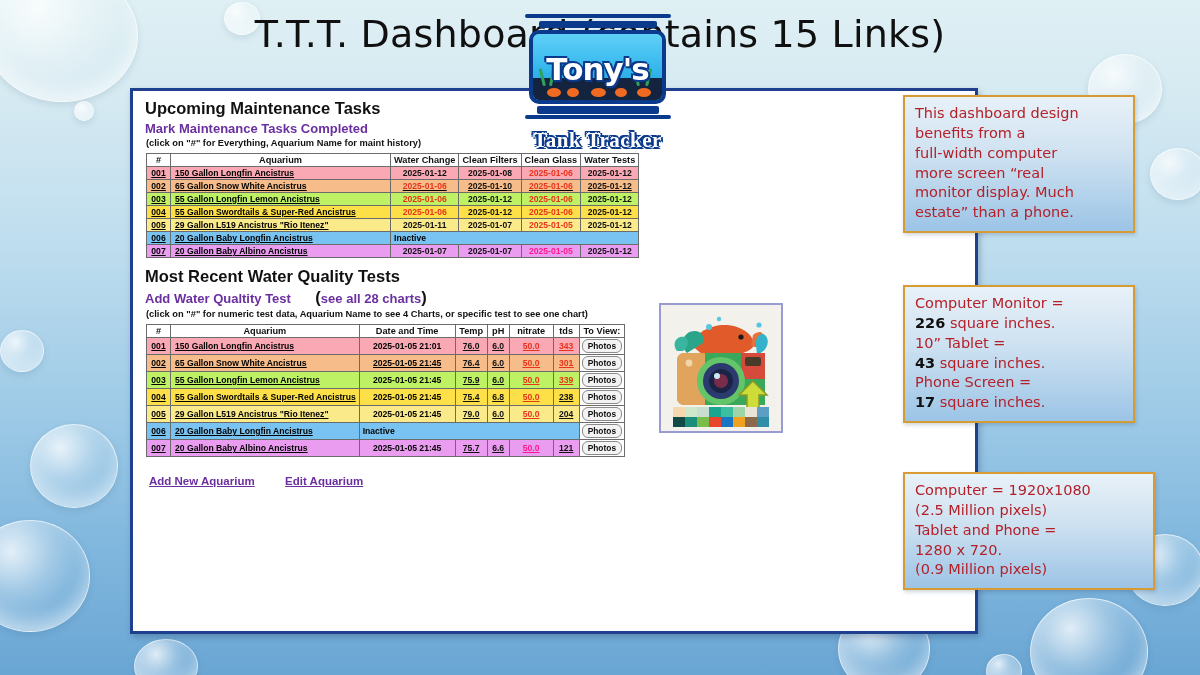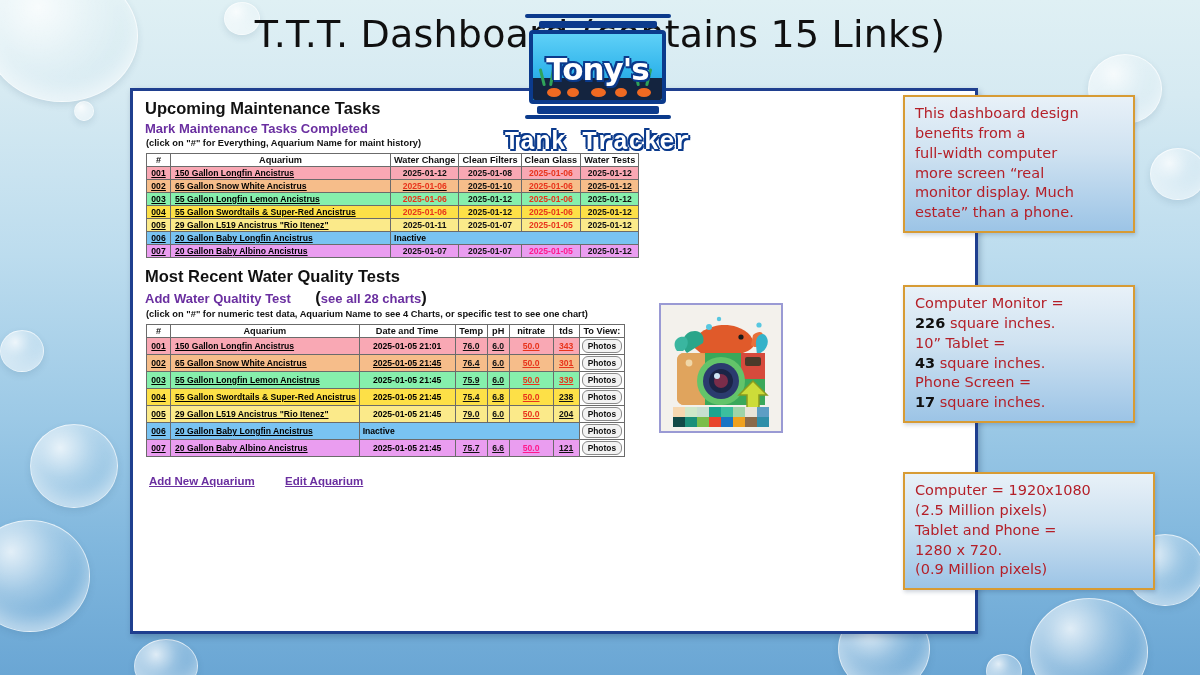--- a/index.html
+++ b/index.html
@@ -51,21 +51,21 @@
   td.nm  { text-decoration:underline; padding-left:4px; }
   td.c   { text-align:center; }
   td.inactive { font-weight:bold; }
   .ok   { color:#111; }
   .bad  { color:#e8341c; }
   .badp { color:#ff1a8c; }
 
   
   .r1 { background:#f9a8b4; }
   .r2 { background:#f6bd8a;text-decoration:underline; }
-  .r3 { background:#86efac; }
+  .r3 { background:#bef264; }
   .r4 { background:#fde047; }
   .r5 { background:#fbea8a; }
   .r6 { background:#79c3f2; }
   .r7 { background:#ea9df0; }
 
   .photo-btn {
     display:inline-block; background:#f3f3f3; border:1px solid #8a8a8a;
     font-size:8.4px; font-weight:bold; color:#111; padding:1px 5px; border-radius:6px;
     cursor:pointer;
   }
@@ -74,38 +74,38 @@
   .bottom-links { margin:14px 0 0 6px; }
   .lnk-sm {
     font-size:11.5px; font-weight:bold; color:#6a2fa0; text-decoration:underline;
     margin-right:26px; cursor:pointer;
   }
 
   
   .logo-wrap { position:absolute; left:495px; top:14px; width:205px; text-align:center; }
   .tank {
     width:137px; height:74px; margin:0 auto; position:relative;
-    border:4px solid #0b3a8c; border-radius:4px; background:#49c3f0; overflow:hidden;
+    border:4px solid #0b3a8c; border-radius:10px; background:#49c3f0; overflow:hidden;
   }
   .tank-water { position:absolute; inset:0; background:linear-gradient(180deg,#5fd0f7 0%, #33b6ec 55%, #1a97d6 100%); }
   .tank-grav { position:absolute; left:0; right:0; bottom:0; height:22px; background:#14243f; border-radius:0 0 2px 2px; }
   .rock { position:absolute; bottom:3px; background:#f06a22; border-radius:50%; height:9px; }
   .plant { position:absolute; bottom:14px; width:3px; height:18px; background:#2fa35a; border-radius:2px; transform-origin:bottom; }
   .tank-lid { width:118px; height:7px; background:#0b3a8c; border-radius:2px; margin:0 auto 2px auto; }
   .tank-lid2 { width:146px; height:4px; background:#0b3a8c; border-radius:2px; margin:0 auto 3px auto; }
   .tank-base { width:122px; height:8px; background:#0b3a8c; border-radius:2px; margin:2px auto 0 auto; }
   .tank-foot { width:146px; height:4px; background:#0b3a8c; border-radius:2px; margin:1px auto 0 auto; }
   .tonys {
     position:absolute; left:0; right:0; top:17px; text-align:center;
     font-family:"DejaVu Sans", sans-serif; font-size:31px; font-weight:bold; color:#ffffff;
     text-shadow:-2px 0 #0b3a8c,2px 0 #0b3a8c,0 -2px #0b3a8c,0 2px #0b3a8c,2px 2px #0b3a8c,-2px -2px #0b3a8c;
     letter-spacing:-1px;
   }
   .tt-text {
-    font-family:Liberation Mono, monospace; font-size:25px; font-weight:bold; color:#ffffff;
+    font-family:Liberation Serif, serif; font-size:21px; font-weight:bold; color:#ffffff;
     text-shadow:-2px 0 #0b3a8c,2px 0 #0b3a8c,0 -2px #0b3a8c,0 2px #0b3a8c,2px 2px #0b3a8c,-2px -2px #0b3a8c;
     margin-top:9px; letter-spacing:.5px;
   }
 
   
   .cam-box {
     position:absolute; left:659px; top:303px; width:124px; height:130px;
     background:#f3f1ec; border:2px solid #9a9ad4;
   }
 

